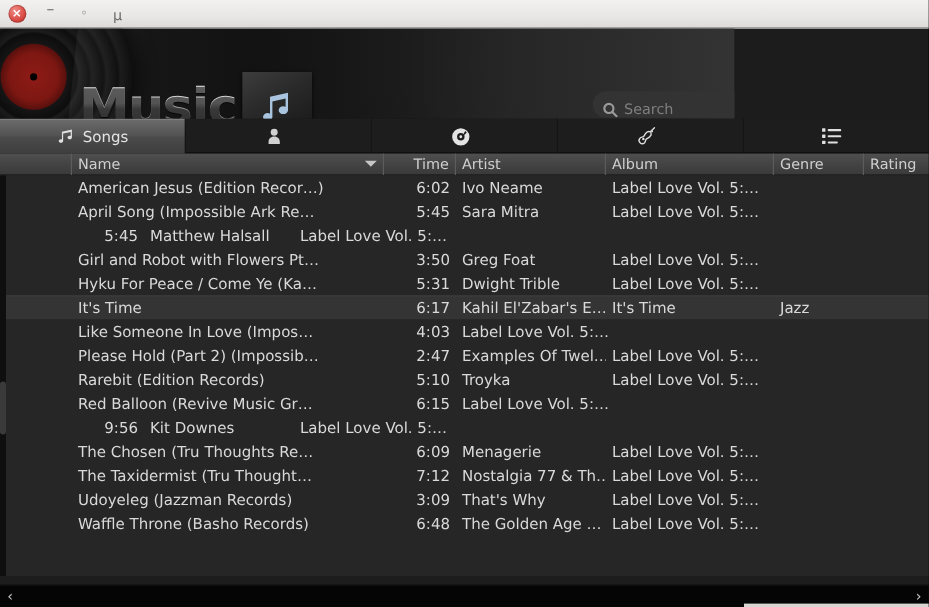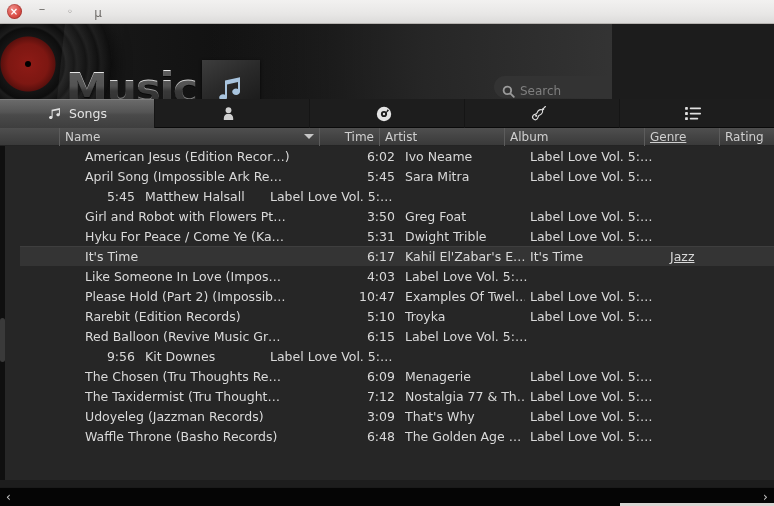--- a/index.html
+++ b/index.html
@@ -153,21 +153,20 @@
     border-left: 5px solid transparent; border-right: 5px solid transparent;
     border-top: 5px solid #c6c6c6;
   }
 
   
   .listview {
     position: absolute; left: 0; top: 146px;
     width: 774px; height: 334px;
     background: #262626;
     overflow: hidden;
-    padding-left: 20px;
   }
   .gutter {
     position: absolute; left: 0; top: 0;
     width: 5px; height: 334px; background: #0f0f0f;
   }
   .gutter-thumb {
     position: absolute; left: 0; top: 172px;
     width: 5px; height: 44px; background: #3a3a3a; border-radius: 3px;
   }
   .row {
@@ -183,21 +182,21 @@
     padding: 0 5px; overflow: hidden; white-space: nowrap;
   }
   .cell.num { justify-content: flex-end; }
 
   
   .c-gut   { width: 60px; flex: none; }
   .c-name  { width: 260px; flex: none; }
   .c-time  { width: 60px; flex: none; }
   .c-artist{ width: 125px; flex: none; }
   .c-album { width: 140px; flex: none; }
-  .c-genre { width: 75px; flex: none; text-decoration: underline; }
+  .c-genre { width: 75px; flex: none; }
   .c-rating{ width: 93px; flex: none; }
 
   
   .hscroll {
     position: absolute; left: 0; top: 487px;
     width: 774px; height: 19px;
     background: #050505;
     border-top: 1px solid #1a1a1a;
     display: flex; align-items: center; justify-content: space-between;
   }
@@ -403,21 +402,21 @@
           <div class="cell c-gut"></div>
           <div class="cell c-name">Like Someone In Love (Impos…</div>
           <div class="cell c-time num">4:03</div>
           <div class="cell c-album">Label Love Vol. 5:…</div>
           <div class="cell c-genre"></div>
           <div class="cell c-rating"></div>
         </div>
         <div class="row">
           <div class="cell c-gut"></div>
           <div class="cell c-name">Please Hold (Part 2) (Impossib…</div>
-          <div class="cell c-time num">10:47</div>
+          <div class="cell c-time num">2:47</div>
           <div class="cell c-artist">Examples Of Twel…</div>
           <div class="cell c-album">Label Love Vol. 5:…</div>
           <div class="cell c-genre"></div>
           <div class="cell c-rating"></div>
         </div>
         <div class="row">
           <div class="cell c-gut"></div>
           <div class="cell c-name">Rarebit (Edition Records)</div>
           <div class="cell c-time num">5:10</div>
           <div class="cell c-artist">Troyka</div>

